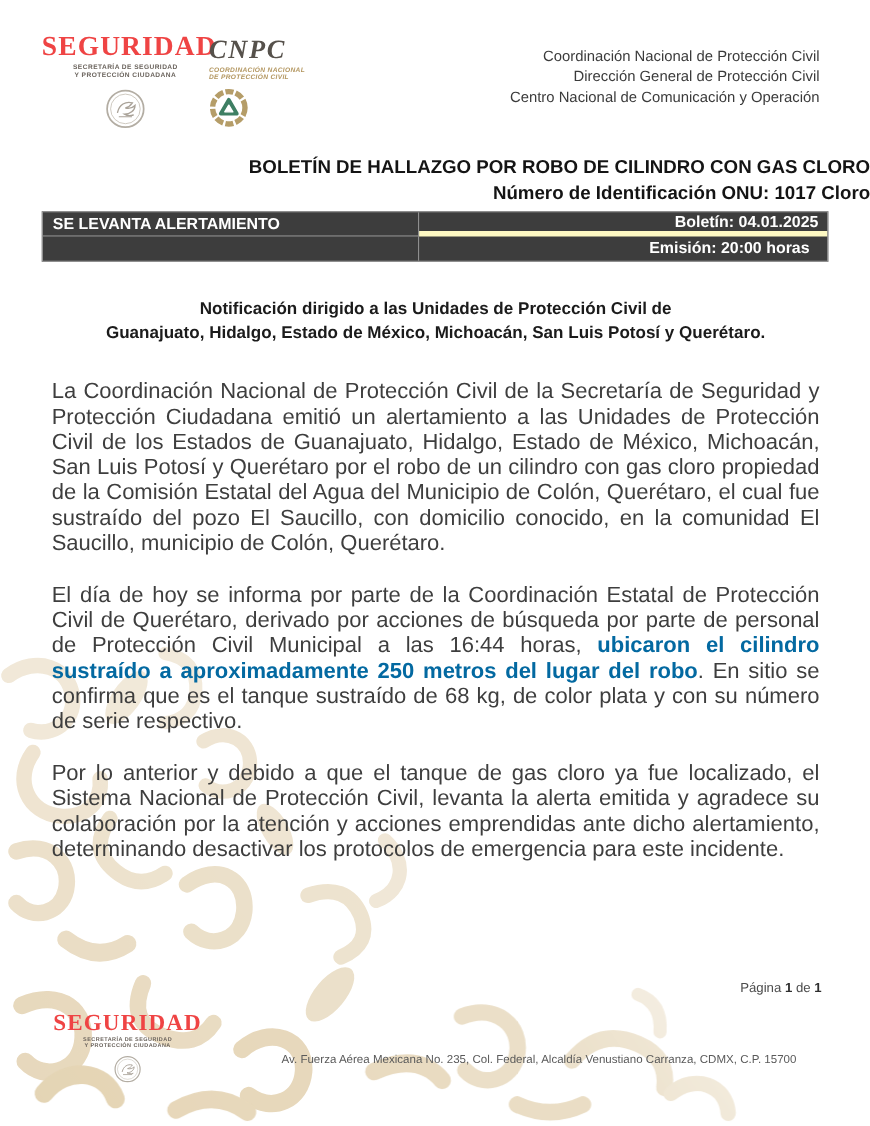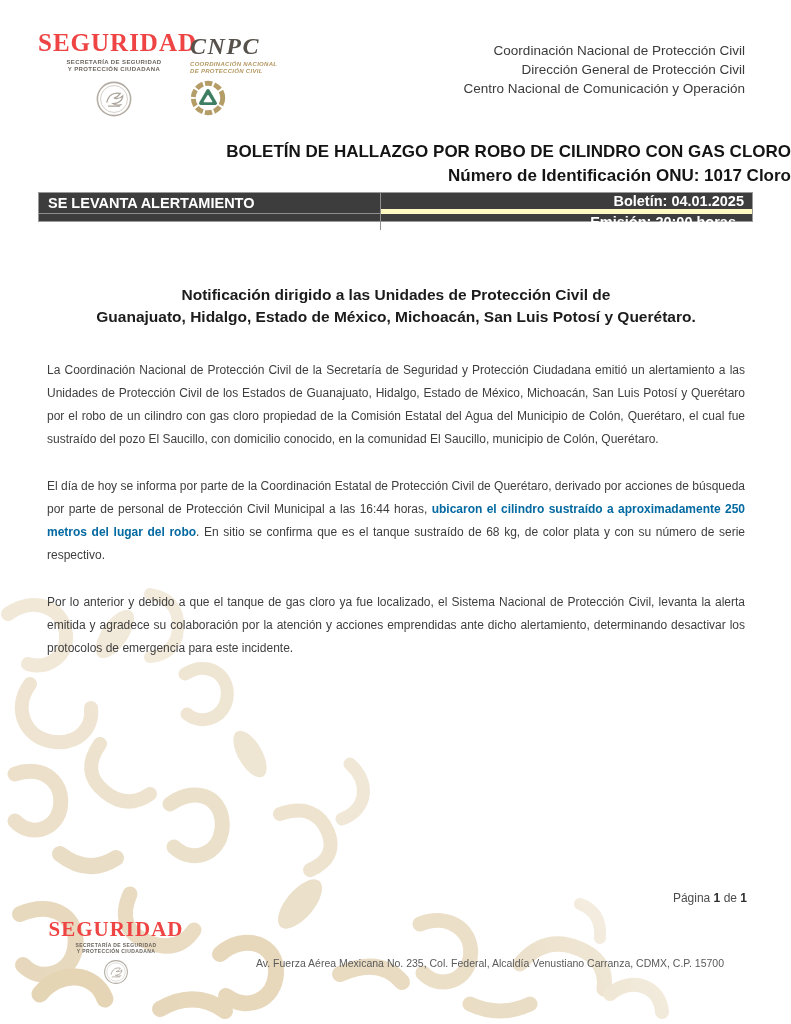--- a/index.html
+++ b/index.html
@@ -26,35 +26,35 @@
   .hdr-cnpc .wordmark{font-size:24px;line-height:25px;color:#56514b;letter-spacing:1.5px;font-weight:600;}
   .cnpc-sub{font-size:6px;line-height:7px;color:#b3965f;font-weight:700;letter-spacing:.3px;margin-top:2px;}
   .hdr-cnpc .emblem{margin-top:5px;}
   .hdr-org{position:absolute;right:46px;top:41px;text-align:right;font-size:13.5px;line-height:19px;color:#3b3b3b;z-index:2;}
 
   
   .doc-title{position:absolute;left:0;right:0;top:140px;text-align:right;font-weight:700;font-size:17px;line-height:24px;color:#141414;z-index:2;}
 
   
   .alert-bar{
-    position:absolute;left:38px;top:192px;width:715px;height:30px;
+    position:absolute;left:38px;top:192px;width:715px;height:46px;
     background:#3d3d3d;display:grid;grid-template-columns:48% 52%;grid-template-rows:1fr 1fr;
     color:#ffffff;font-weight:700;font-size:14.5px;z-index:2;box-sizing:border-box;
     border:1px solid #9a9a9a;
   }
   .alert-bar .cell{display:flex;align-items:center;box-sizing:border-box;}
   .alert-bar .c-status{padding-left:9px;border-right:1px solid #8f8f8f;border-bottom:1px solid #8f8f8f;}
   .alert-bar .c-bulletin{justify-content:flex-end;padding-right:8px;border-bottom:5px solid #fef9c3;}
   .alert-bar .c-spacer{border-right:1px solid #8f8f8f;}
   .alert-bar .c-emission{justify-content:flex-end;padding-right:16px;}
 
   
-  .content{position:absolute;left:47px;top:284px;width:698px;z-index:2;}
+  .content{position:absolute;left:47px;top:270px;width:698px;z-index:2;}
   .notification{font-weight:700;text-align:center;font-size:15.5px;line-height:22px;margin:0 0 31px;color:#1b1b1b;}
-  p.body{font-size:12px;line-height:23px;text-align:justify;color:#3e3e3e;margin:0 0 24px;}
+  p.body{font-size:20px;line-height:23px;text-align:justify;color:#3e3e3e;margin:0 0 24px;}
   p.body b{color:#0369a1;}
 
   
   .footer-logo{position:absolute;left:40px;top:918px;width:152px;text-align:center;z-index:2;}
   .footer-logo .wordmark{font-size:21px;line-height:22px;}
   .footer-logo .logo-sub{font-size:5px;line-height:6px;margin-top:2px;}
   .footer-logo .seal{margin-top:5px;}
   .page-label{position:absolute;right:44px;top:891px;font-size:12px;color:#4c4c4c;z-index:2;}
   .page-label b{color:#2e2e2e;}
   .address{position:absolute;left:180px;top:957px;width:620px;text-align:center;font-size:10.5px;color:#5a5a5a;z-index:2;}

